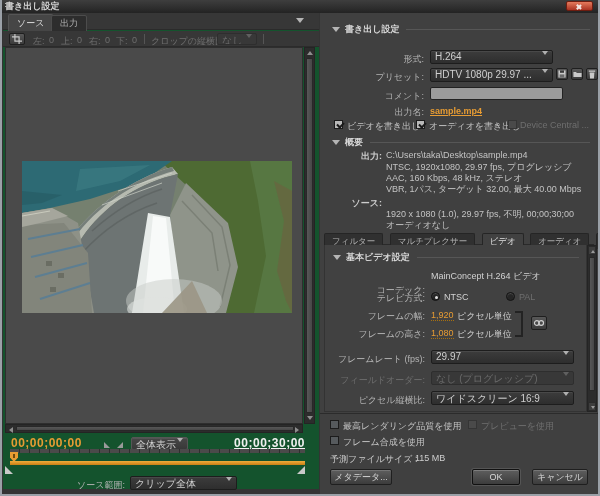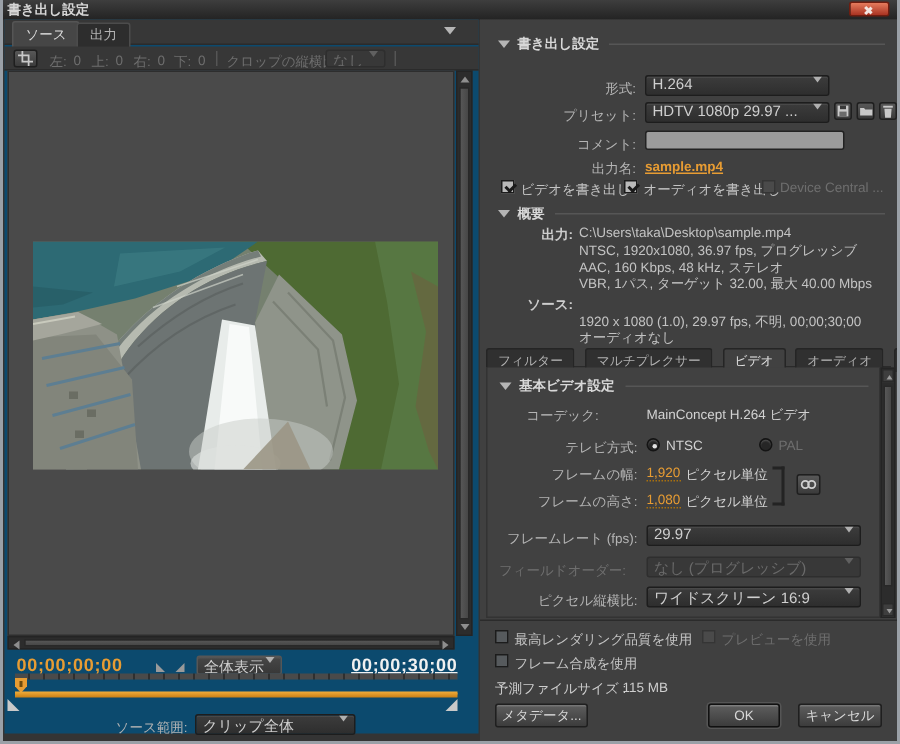--- a/index.html
+++ b/index.html
@@ -8,21 +8,21 @@
          border-left:2px solid #9aa0a7; border-right:2px solid #9aa0a7; border-bottom:2px solid #9aa0a7;padding-left:32px; }
   .titlebar { position:absolute; left:-2px; top:0; width:600px; height:13px;
          background:linear-gradient(#3e3e3e,#232323); color:#d6d6d6; font-size:9px; font-weight:bold;
          line-height:13px; padding-left:5px; }
   .closebtn { position:absolute; right:7px; top:1px; width:27px; height:10px; border-radius:2px;
          background:linear-gradient(#e57b5d,#a93322); border:1px solid #6e1d10; }
   .closebtn::before, .closebtn::after { content:""; position:absolute; left:11px; top:2px; width:1.5px; height:6px; background:#f2e6e2; }
   .closebtn::before { transform:rotate(45deg); } .closebtn::after { transform:rotate(-45deg); }
 
   .panel { position:absolute; background:#3e3e3e; }
-  #leftpanel  { left:1px;  top:13px; width:316px; height:476px; background:#0c4a6e; }
+  #leftpanel  { left:1px;  top:13px; width:316px; height:476px; background:#14532d; }
   #rightpanel { left:318px; top:13px; width:278px; height:481px; background:#404040; }
   .lbl { position:absolute; font-size:9px; color:#b4b4b4; text-align:right; white-space:nowrap; }
   .val { position:absolute; font-size:9px; color:#d2d2d2; white-space:nowrap; }
   .dim { color:#6e6e6e !important; }
   .hot { color:#e79c33 !important; border-bottom:1px dotted #a8700f; }
   .link{ color:#e79c33 !important; text-decoration:underline; cursor:pointer; }
 
   .sec { position:absolute; display:flex; align-items:center; font-size:9px; font-weight:bold; color:#d8d8d8; white-space:nowrap; }
   .sec .rule { height:1px; background:#565656; margin-left:7px; }
   .tri-d { width:0; height:0; border-left:4px solid transparent; border-right:4px solid transparent; border-top:5px solid #b5b5b5; margin-right:5px; }
@@ -224,21 +224,21 @@
     <span class="cblabel dim" style="left:200px;top:107px;">Device Central ...</span>
 
     <div class="sec" style="left:12px;top:123px;width:258px;">
       <span class="tri-d"></span>
       <span>概要</span>
       <span class="rule" style="flex:1;"></span>
     </div>
 
     <span class="lbl" style="left:20px;top:137px;width:42px;font-weight:bold;color:#cdcdcd;">出力:</span>
     <span class="val" style="left:66px;top:137px;color:#c3c3c3;">C:\Users\taka\Desktop\sample.mp4</span>
-    <span class="val" style="left:66px;top:148px;color:#c3c3c3;">NTSC, 1920x1080, 36.97 fps, プログレッシブ</span>
+    <span class="val" style="left:66px;top:148px;color:#c3c3c3;">NTSC, 1920x1080, 29.97 fps, プログレッシブ</span>
     <span class="val" style="left:66px;top:159px;color:#c3c3c3;">AAC, 160 Kbps, 48 kHz, ステレオ</span>
     <span class="val" style="left:66px;top:170px;color:#c3c3c3;">VBR, 1パス, ターゲット 32.00, 最大 40.00 Mbps</span>
 
     <span class="lbl" style="left:20px;top:184px;width:42px;font-weight:bold;color:#cdcdcd;">ソース:</span>
     <span class="val" style="left:66px;top:195px;color:#c3c3c3;">1920 x 1080 (1.0), 29.97 fps, 不明, 00;00;30;00</span>
     <span class="val" style="left:66px;top:206px;color:#c3c3c3;">オーディオなし</span>
 
     <div style="position:absolute;left:4px;top:217px;width:270px;height:15px;border-bottom:1px solid #2a2a2a;white-space:nowrap;">
       <span class="tab">フィルター</span>
       <span class="tab">マルチプレクサー</span>
@@ -247,21 +247,21 @@
       <span class="tab" style="color:#8a8a8a;">FTP</span>
     </div>
 
     <div style="position:absolute;left:4px;top:232px;width:263px;height:167px;background:#414141;border:1px solid #333;border-top:none;">
       <div class="sec" style="left:8px;top:6px;width:246px;">
         <span class="tri-d"></span>
         <span>基本ビデオ設定</span>
         <span class="rule" style="flex:1;"></span>
       </div>
 
-      <span class="lbl" style="left:0;top:26px;width:100px;text-align:center;">コーデック:</span>
+      <span class="lbl" style="left:0;top:39px;width:100px;">コーデック:</span>
       <span class="val" style="left:106px;top:25px;">MainConcept H.264 ビデオ</span>
 
       <span class="lbl" style="left:0;top:47px;width:100px;">テレビ方式:</span>
       <span class="radio sel" style="left:106px;top:47px;"></span>
       <span class="val" style="left:119px;top:47px;">NTSC</span>
       <span class="radio" style="left:181px;top:47px;"></span>
       <span class="val dim" style="left:194px;top:47px;">PAL</span>
 
       <span class="lbl" style="left:0;top:65px;width:100px;">フレームの幅:</span>
       <span class="val hot" style="left:106px;top:65px;">1,920</span>
@@ -278,21 +278,21 @@
             <circle cx="9.5" cy="4" r="2.8" stroke="#cfcfcf" stroke-width="1.4" fill="none"></circle>
           </svg>
       </div>
 
       <span class="lbl" style="left:0;top:108px;width:100px;">フレームレート (fps):</span>
       <div class="dd" style="left:106px;top:105px;width:143px;">
         <span>29.97</span>
           <span class="arr"></span>
       </div>
 
-      <span class="lbl dim" style="left:0;top:129px;width:100px;text-align:center;">フィールドオーダー:</span>
+      <span class="lbl dim" style="left:0;top:129px;width:100px;">フィールドオーダー:</span>
       <div class="dd disabled" style="left:106px;top:126px;width:143px;">
         <span>なし (プログレッシブ)</span>
           <span class="arr"></span>
       </div>
 
       <span class="lbl" style="left:0;top:149px;width:100px;">ピクセル縦横比:</span>
       <div class="dd" style="left:106px;top:146px;width:143px;">
         <span>ワイドスクリーン 16:9</span>
           <span class="arr"></span>
       </div>

